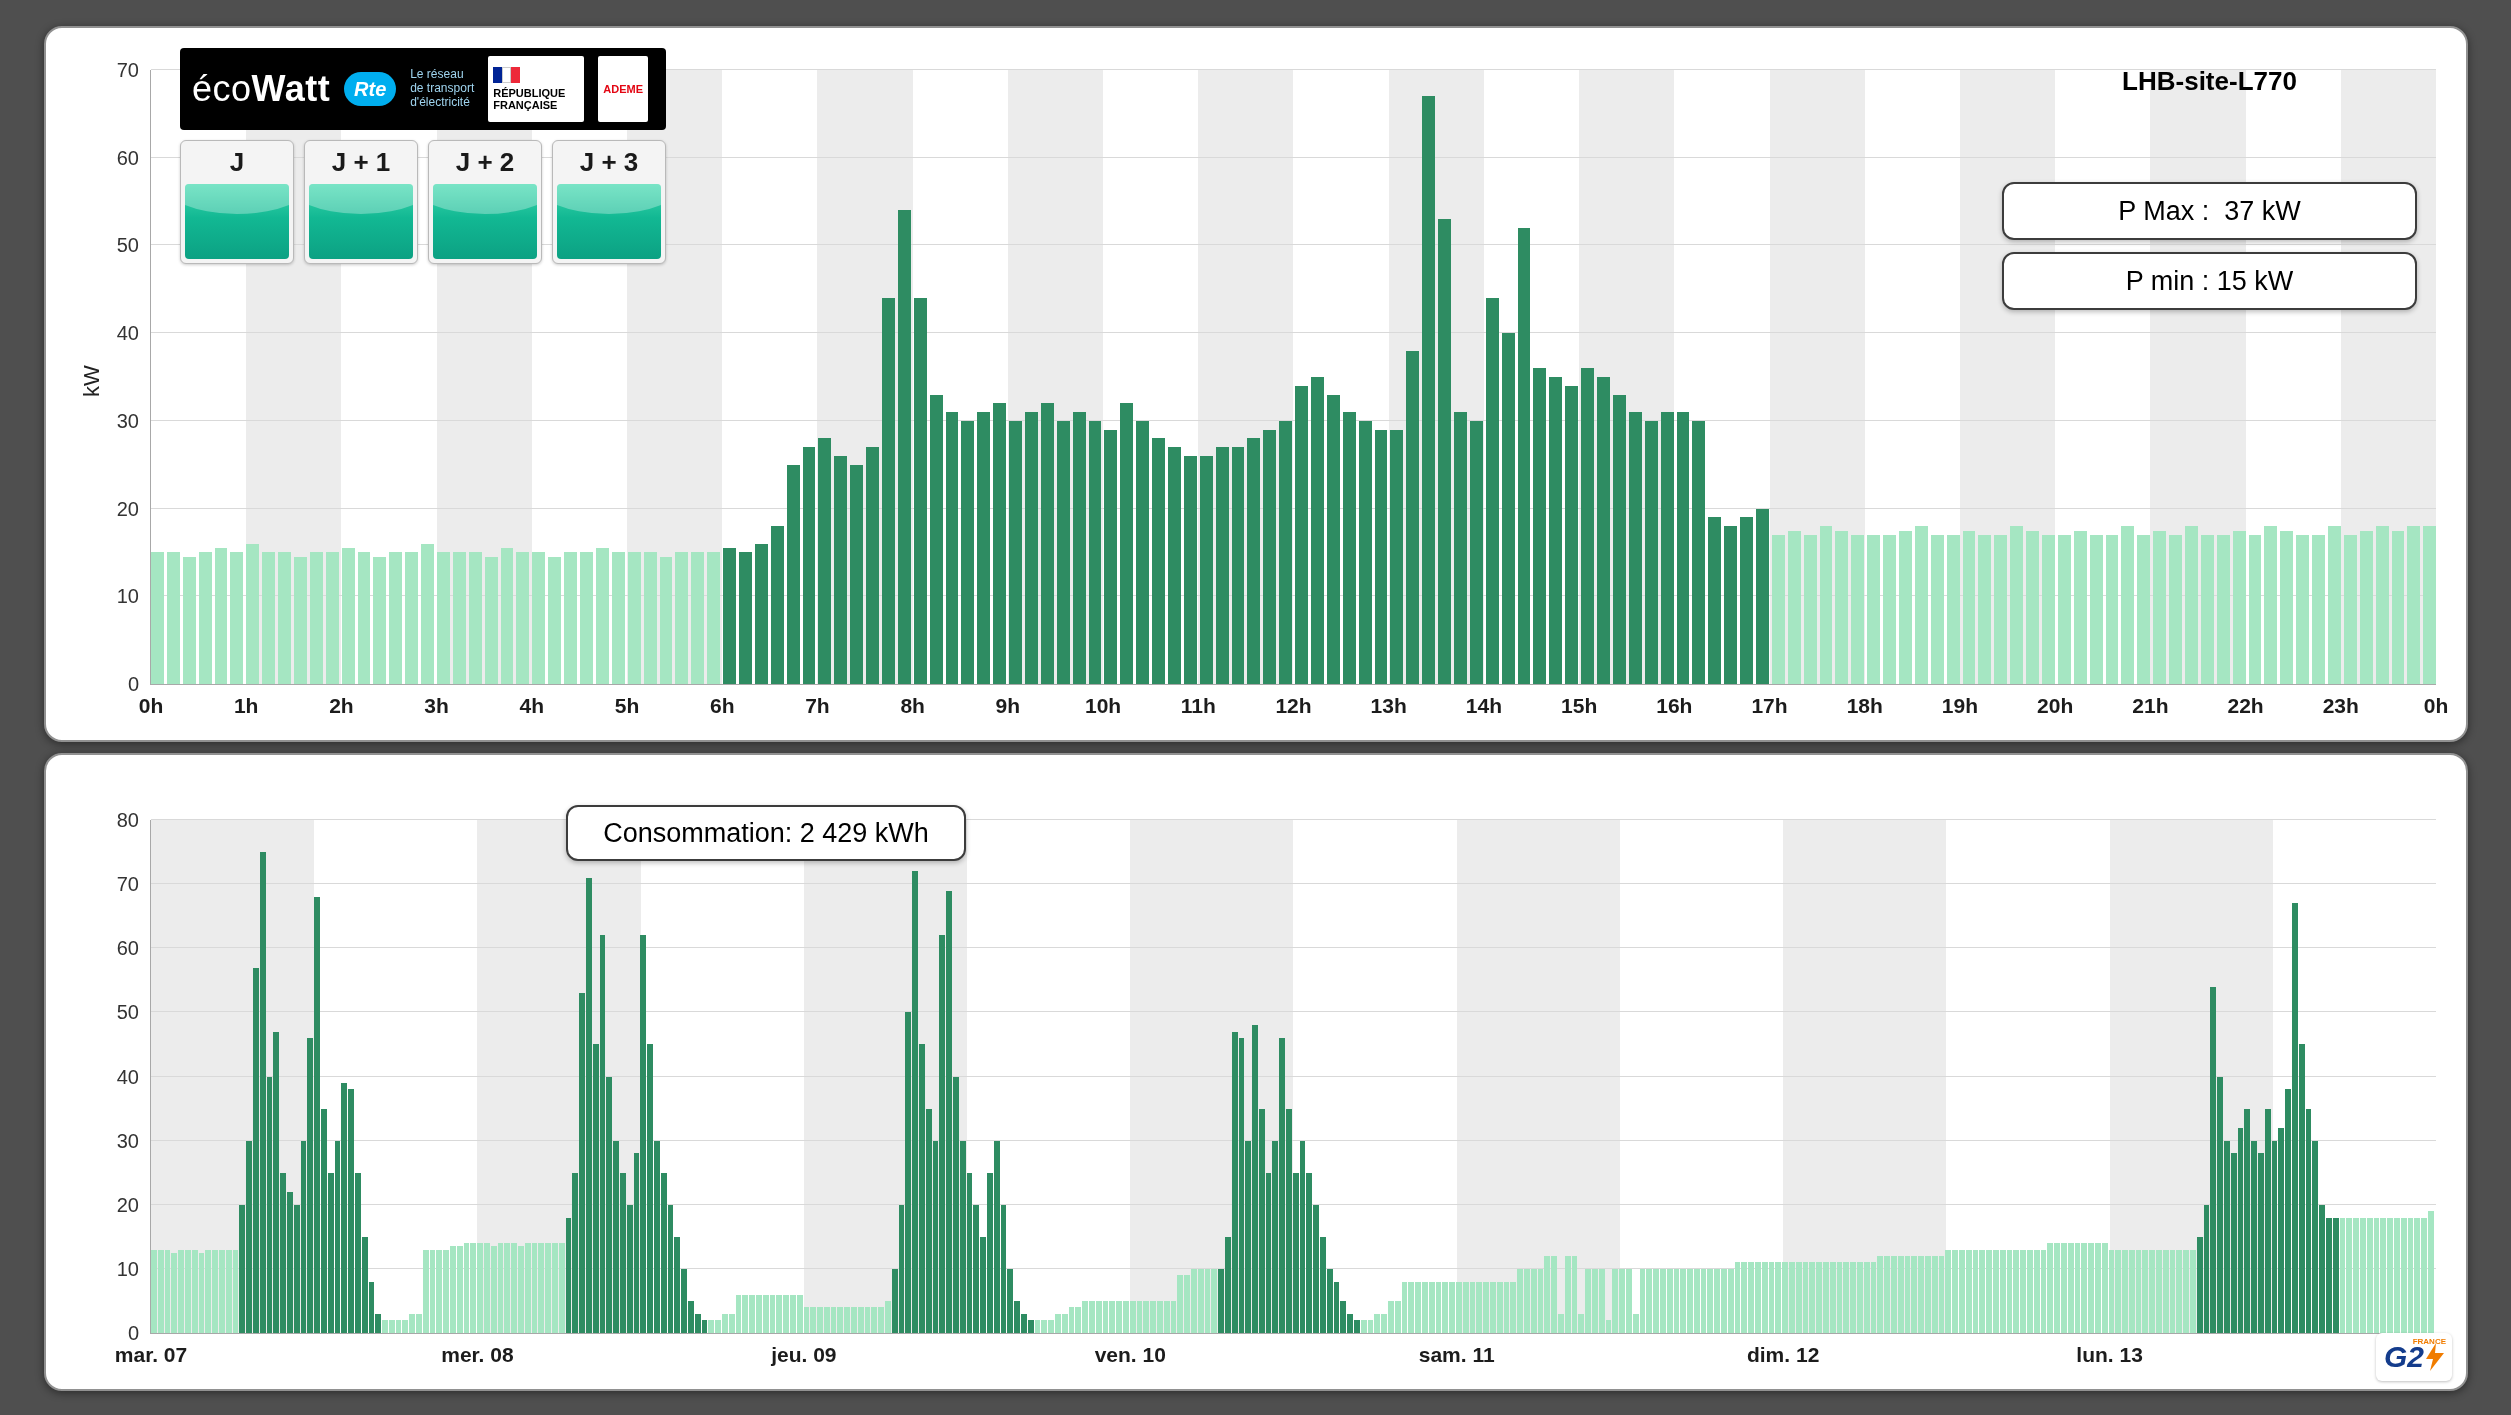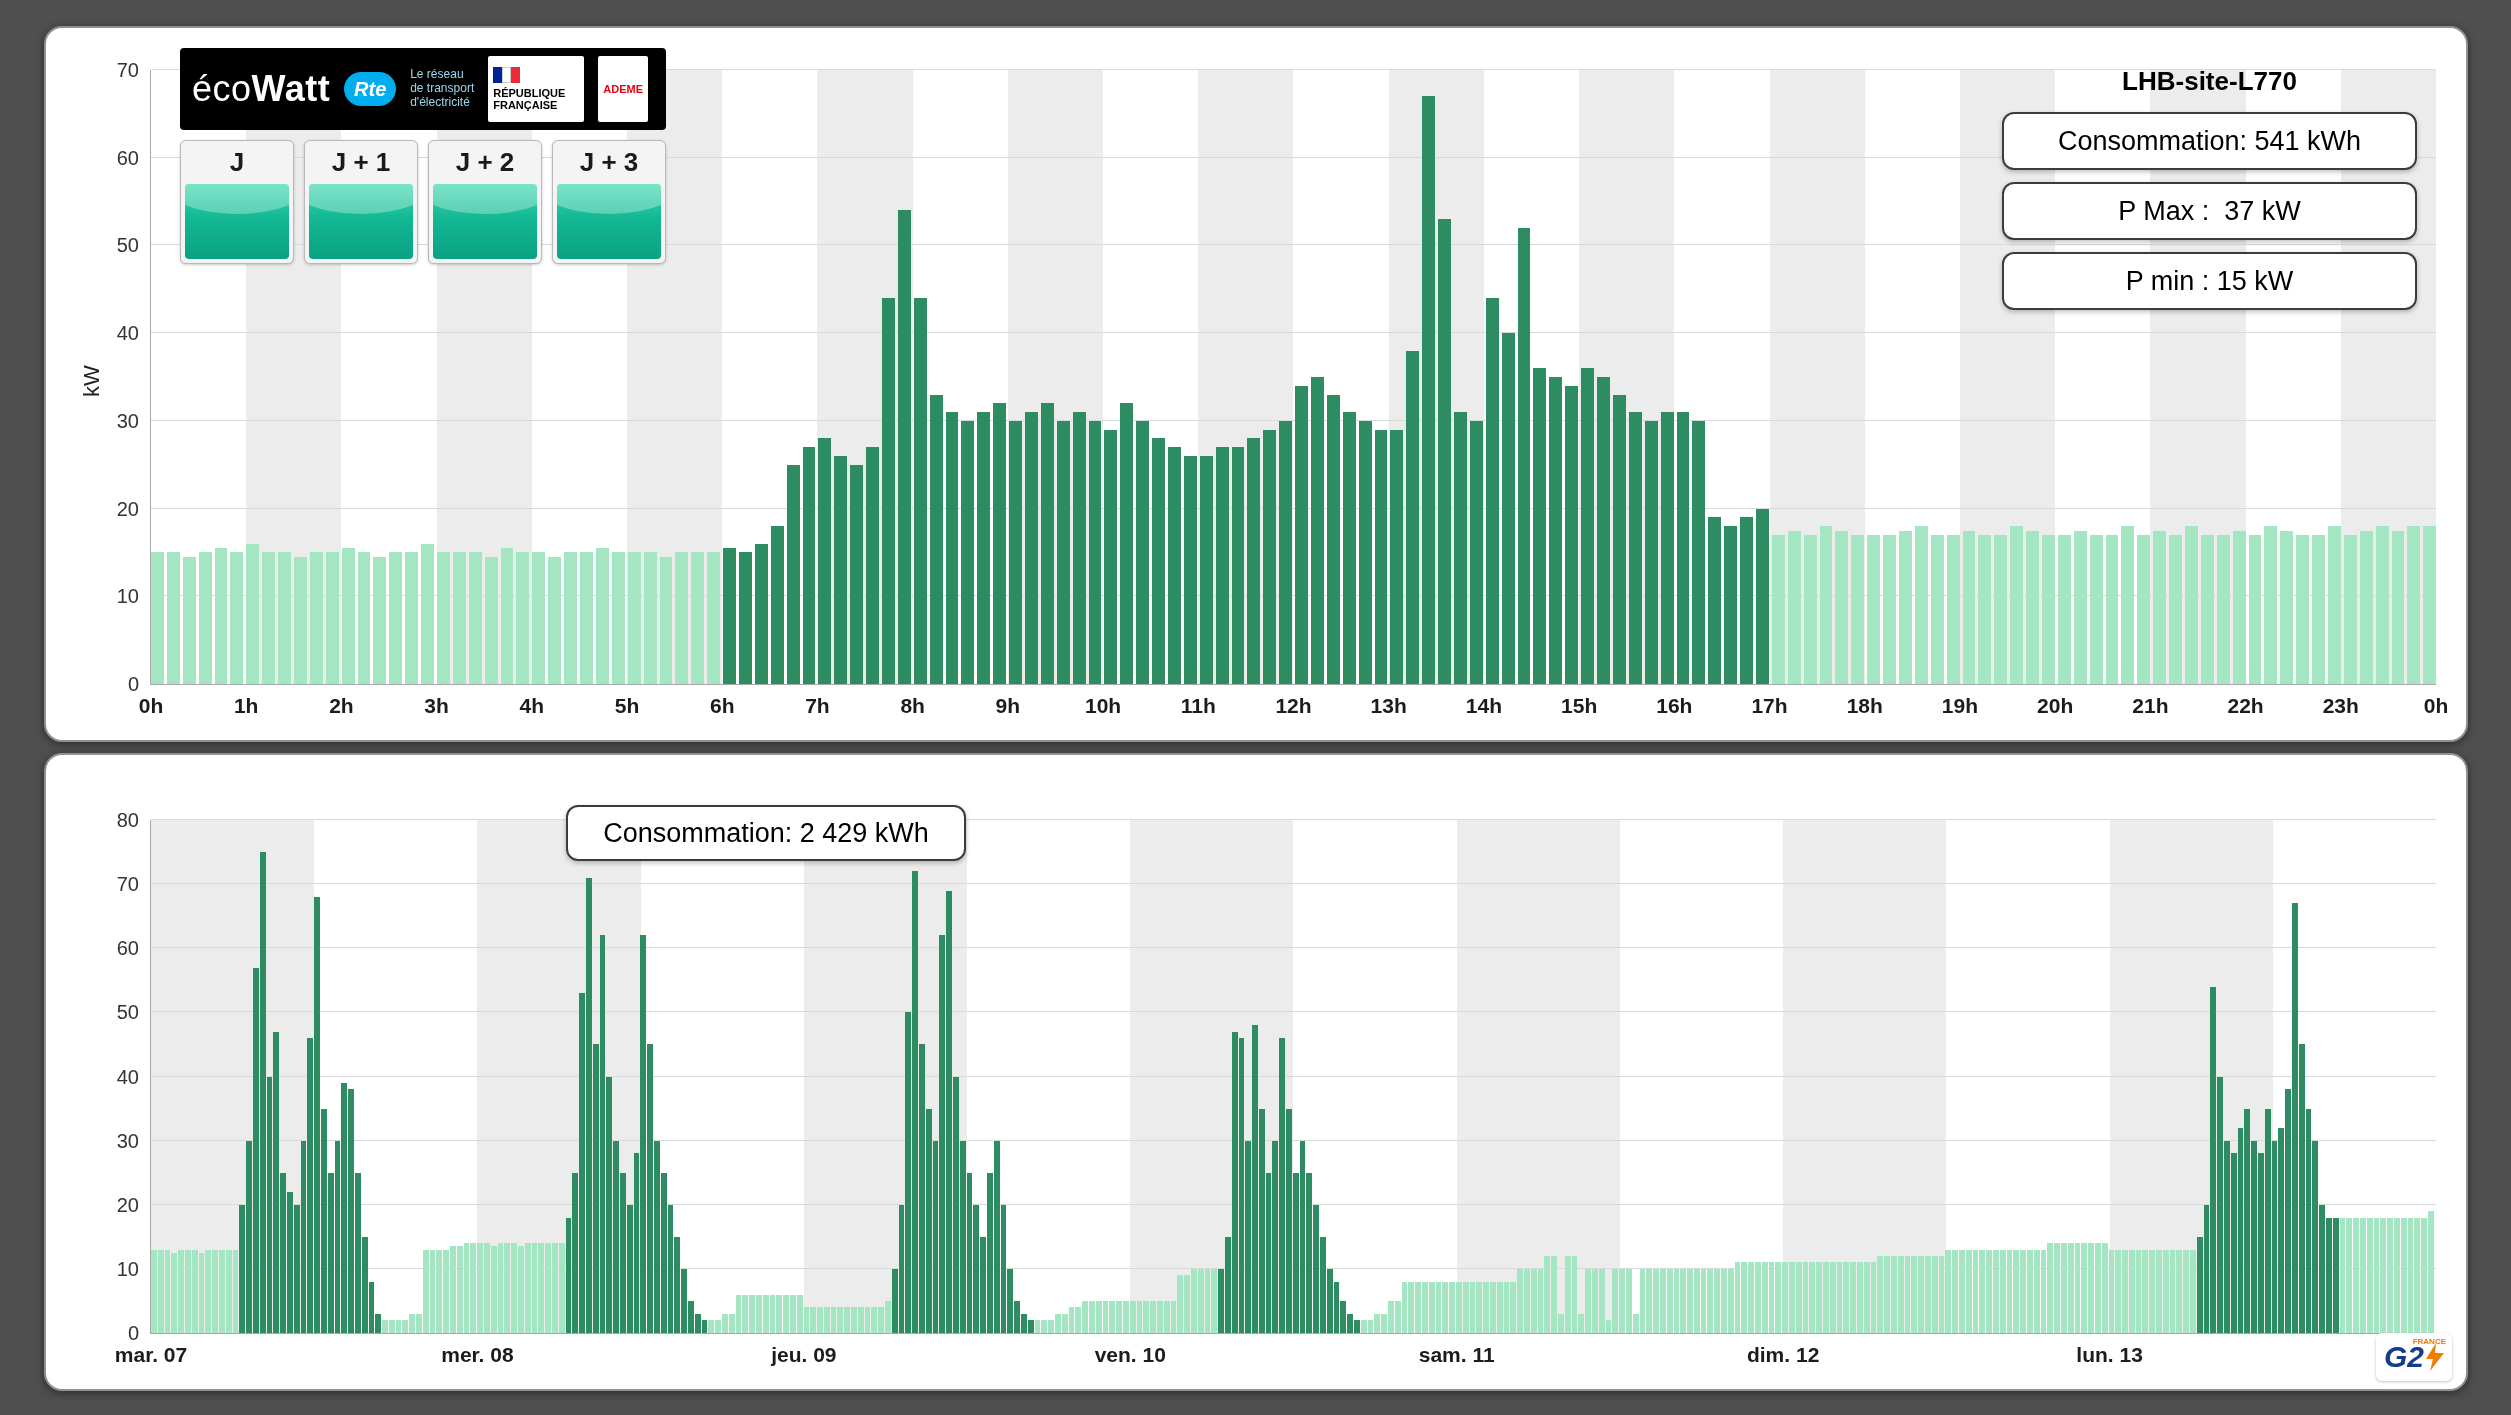--- a/index.html
+++ b/index.html
@@ -171,21 +171,20 @@
       <span class="lbl">J + 2</span>
       <span class="tile"></span>
     </div>
     <div class="day-btn">
       <span class="lbl">J + 3</span>
       <span class="tile"></span>
     </div>
   </div>
 
   <div class="site-title">LHB-site-L770</div>
-  <div class="stat-box st-1">Consommation: 541 kWh</div>
   <div class="stat-box st-2">P Max :  37 kW</div>
   <div class="stat-box st-3">P min : 15 kW</div>
 
   <div class="y-title" id="ytitle-top">kW</div>
   <div class="plot" id="chart-top">
       <div class="band" style="left: 0%; width: 4.16667%; background: rgb(255, 255, 255);"></div>
       <div class="band" style="left: 4.16667%; width: 4.16667%; background: rgb(236, 236, 236);"></div>
       <div class="band" style="left: 8.33333%; width: 4.16667%; background: rgb(255, 255, 255);"></div>
       <div class="band" style="left: 12.5%; width: 4.16667%; background: rgb(236, 236, 236);"></div>
       <div class="band" style="left: 16.6667%; width: 4.16667%; background: rgb(255, 255, 255);"></div>

